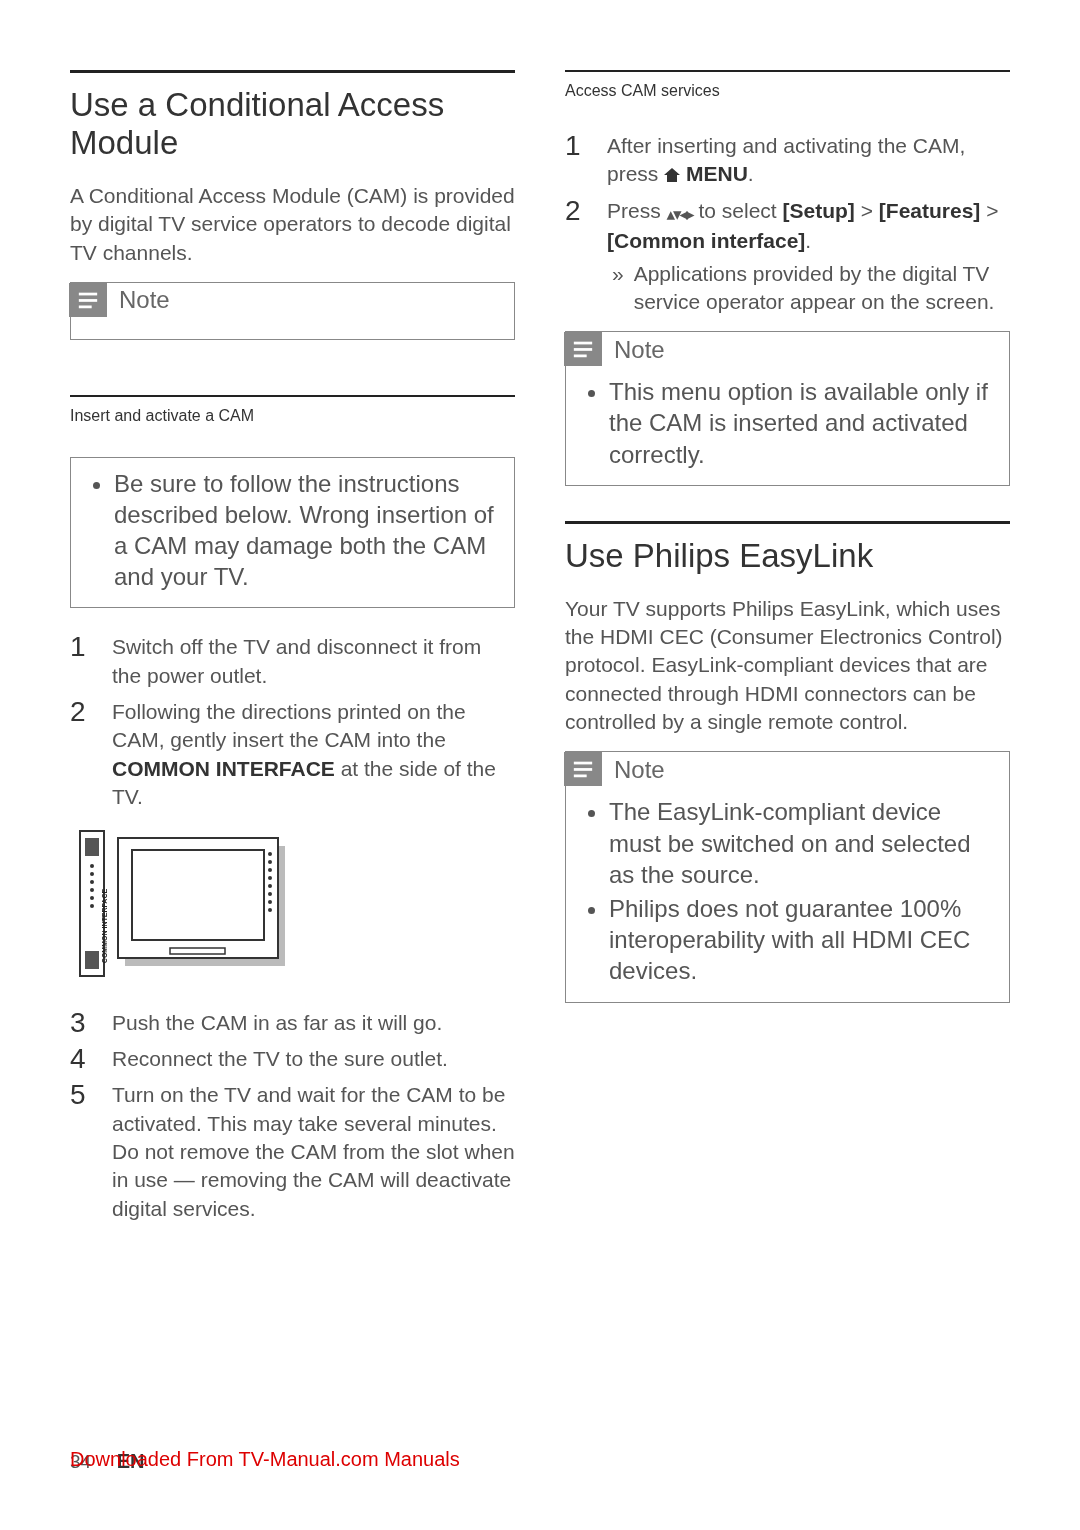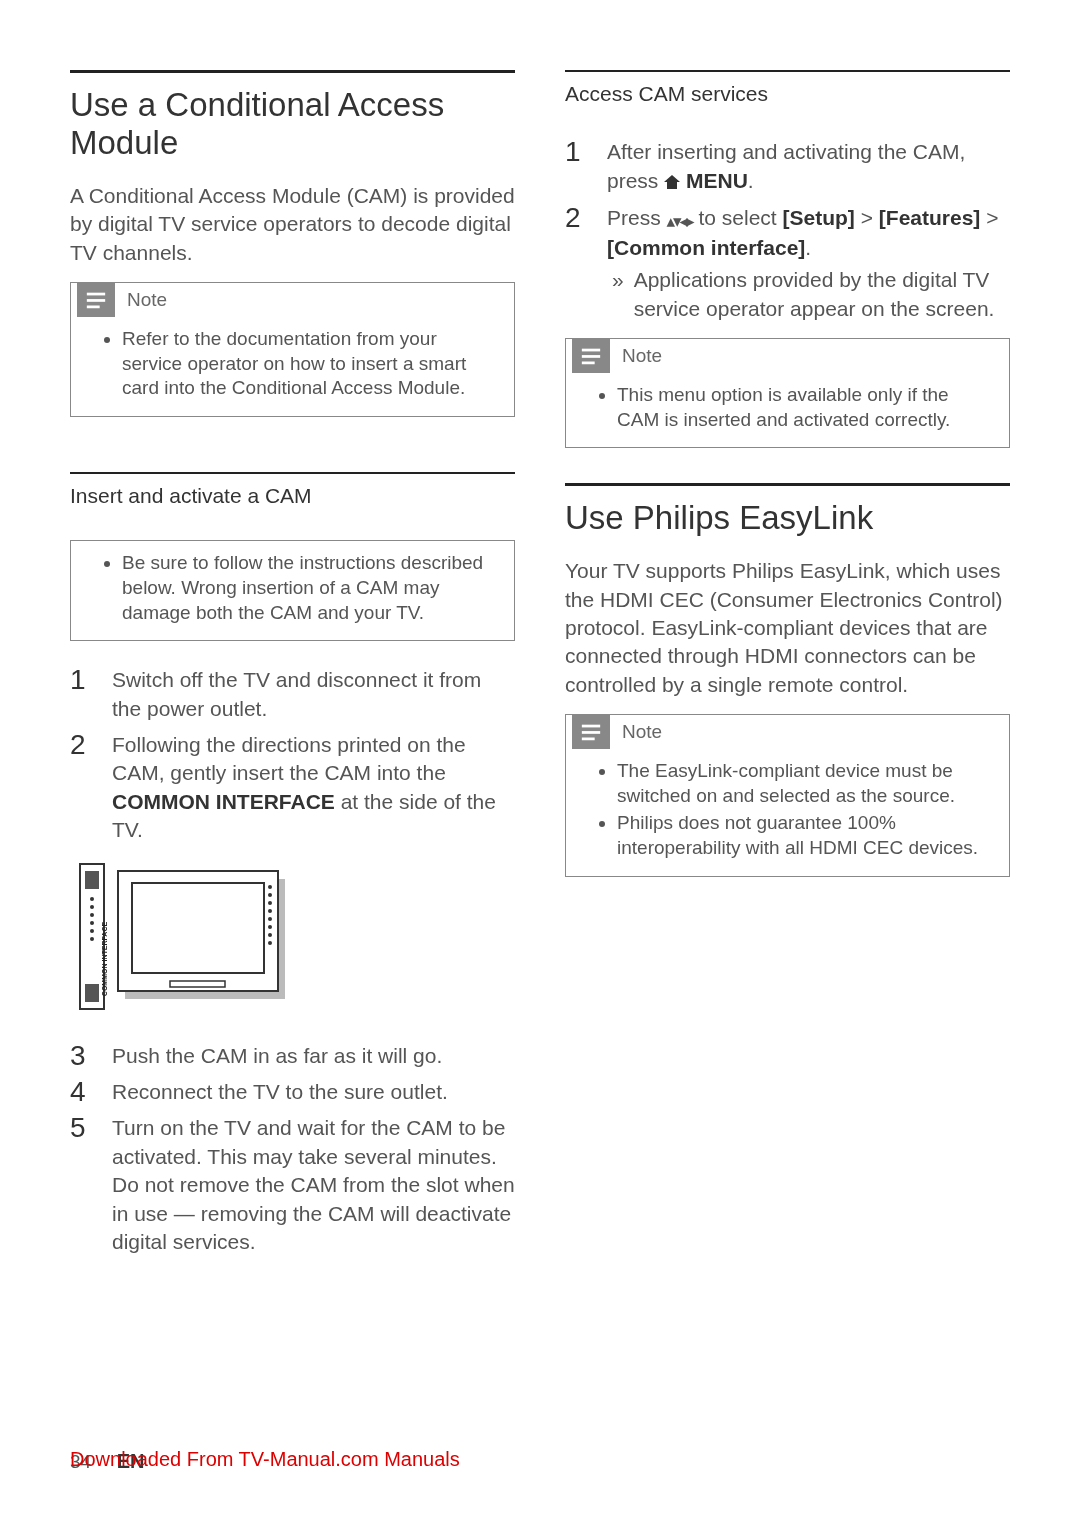--- a/index.html
+++ b/index.html
@@ -26,39 +26,39 @@
     font-weight: 400;
     font-size: 33px;
     color: #333;
     border-top: 3px solid #222;
     padding-top: 13px;
     margin-bottom: 20px;
     line-height: 1.15;
   }
   h3.sub-title {
     font-weight: 500;
-    font-size: 21px;
+    font-size: 16px;
     color: #333;
     border-top: 2px solid #222;
     padding-top: 8px;
     margin-top: 30px;
     margin-bottom: 15px;
     display: inline-block;
     width: 100%;
   }
   p.body-text {
     font-weight: 300;
     color: #555;
     margin-bottom: 15px;
   }
   .callout {
     border: 1px solid #888;
-    padding: 10px 15px 12px 21px;
+    padding: 10px 15px 12px 13px;
     margin: 15px 0 25px 0;
-    font-size: 19px;
+    font-size: 24px;
     line-height: 1.3;
   }
   .callout-header {
     display: flex;
     align-items: center;
     gap: 12px;
     margin: -10px -15px 10px -15px;
     padding: 0 0 0 0;
     font-weight: 500;
     color: #666;
@@ -162,23 +162,20 @@
       <div class="callout-header">
         <span class="callout-icon icon-note">
           <svg viewBox="0 0 24 24">
               <rect x="2" y="4" width="20" height="3" fill="#fff"></rect>
               <rect x="2" y="11" width="20" height="3" fill="#fff"></rect>
               <rect x="2" y="18" width="14" height="3" fill="#fff"></rect>
             </svg>
         </span>
         <span>Note</span>
       </div>
-      <ul>
-        <li>Refer to the documentation from your service operator on how to insert a smart card into the Conditional Access Module.</li>
-      </ul>
     </div>
 
     <h3 class="sub-title">Insert and activate a CAM</h3>
 
     <div class="callout">
       <ul>
         <li>Be sure to follow the instructions described below. Wrong insertion of a CAM may damage both the CAM and your TV.</li>
       </ul>
     </div>
 

